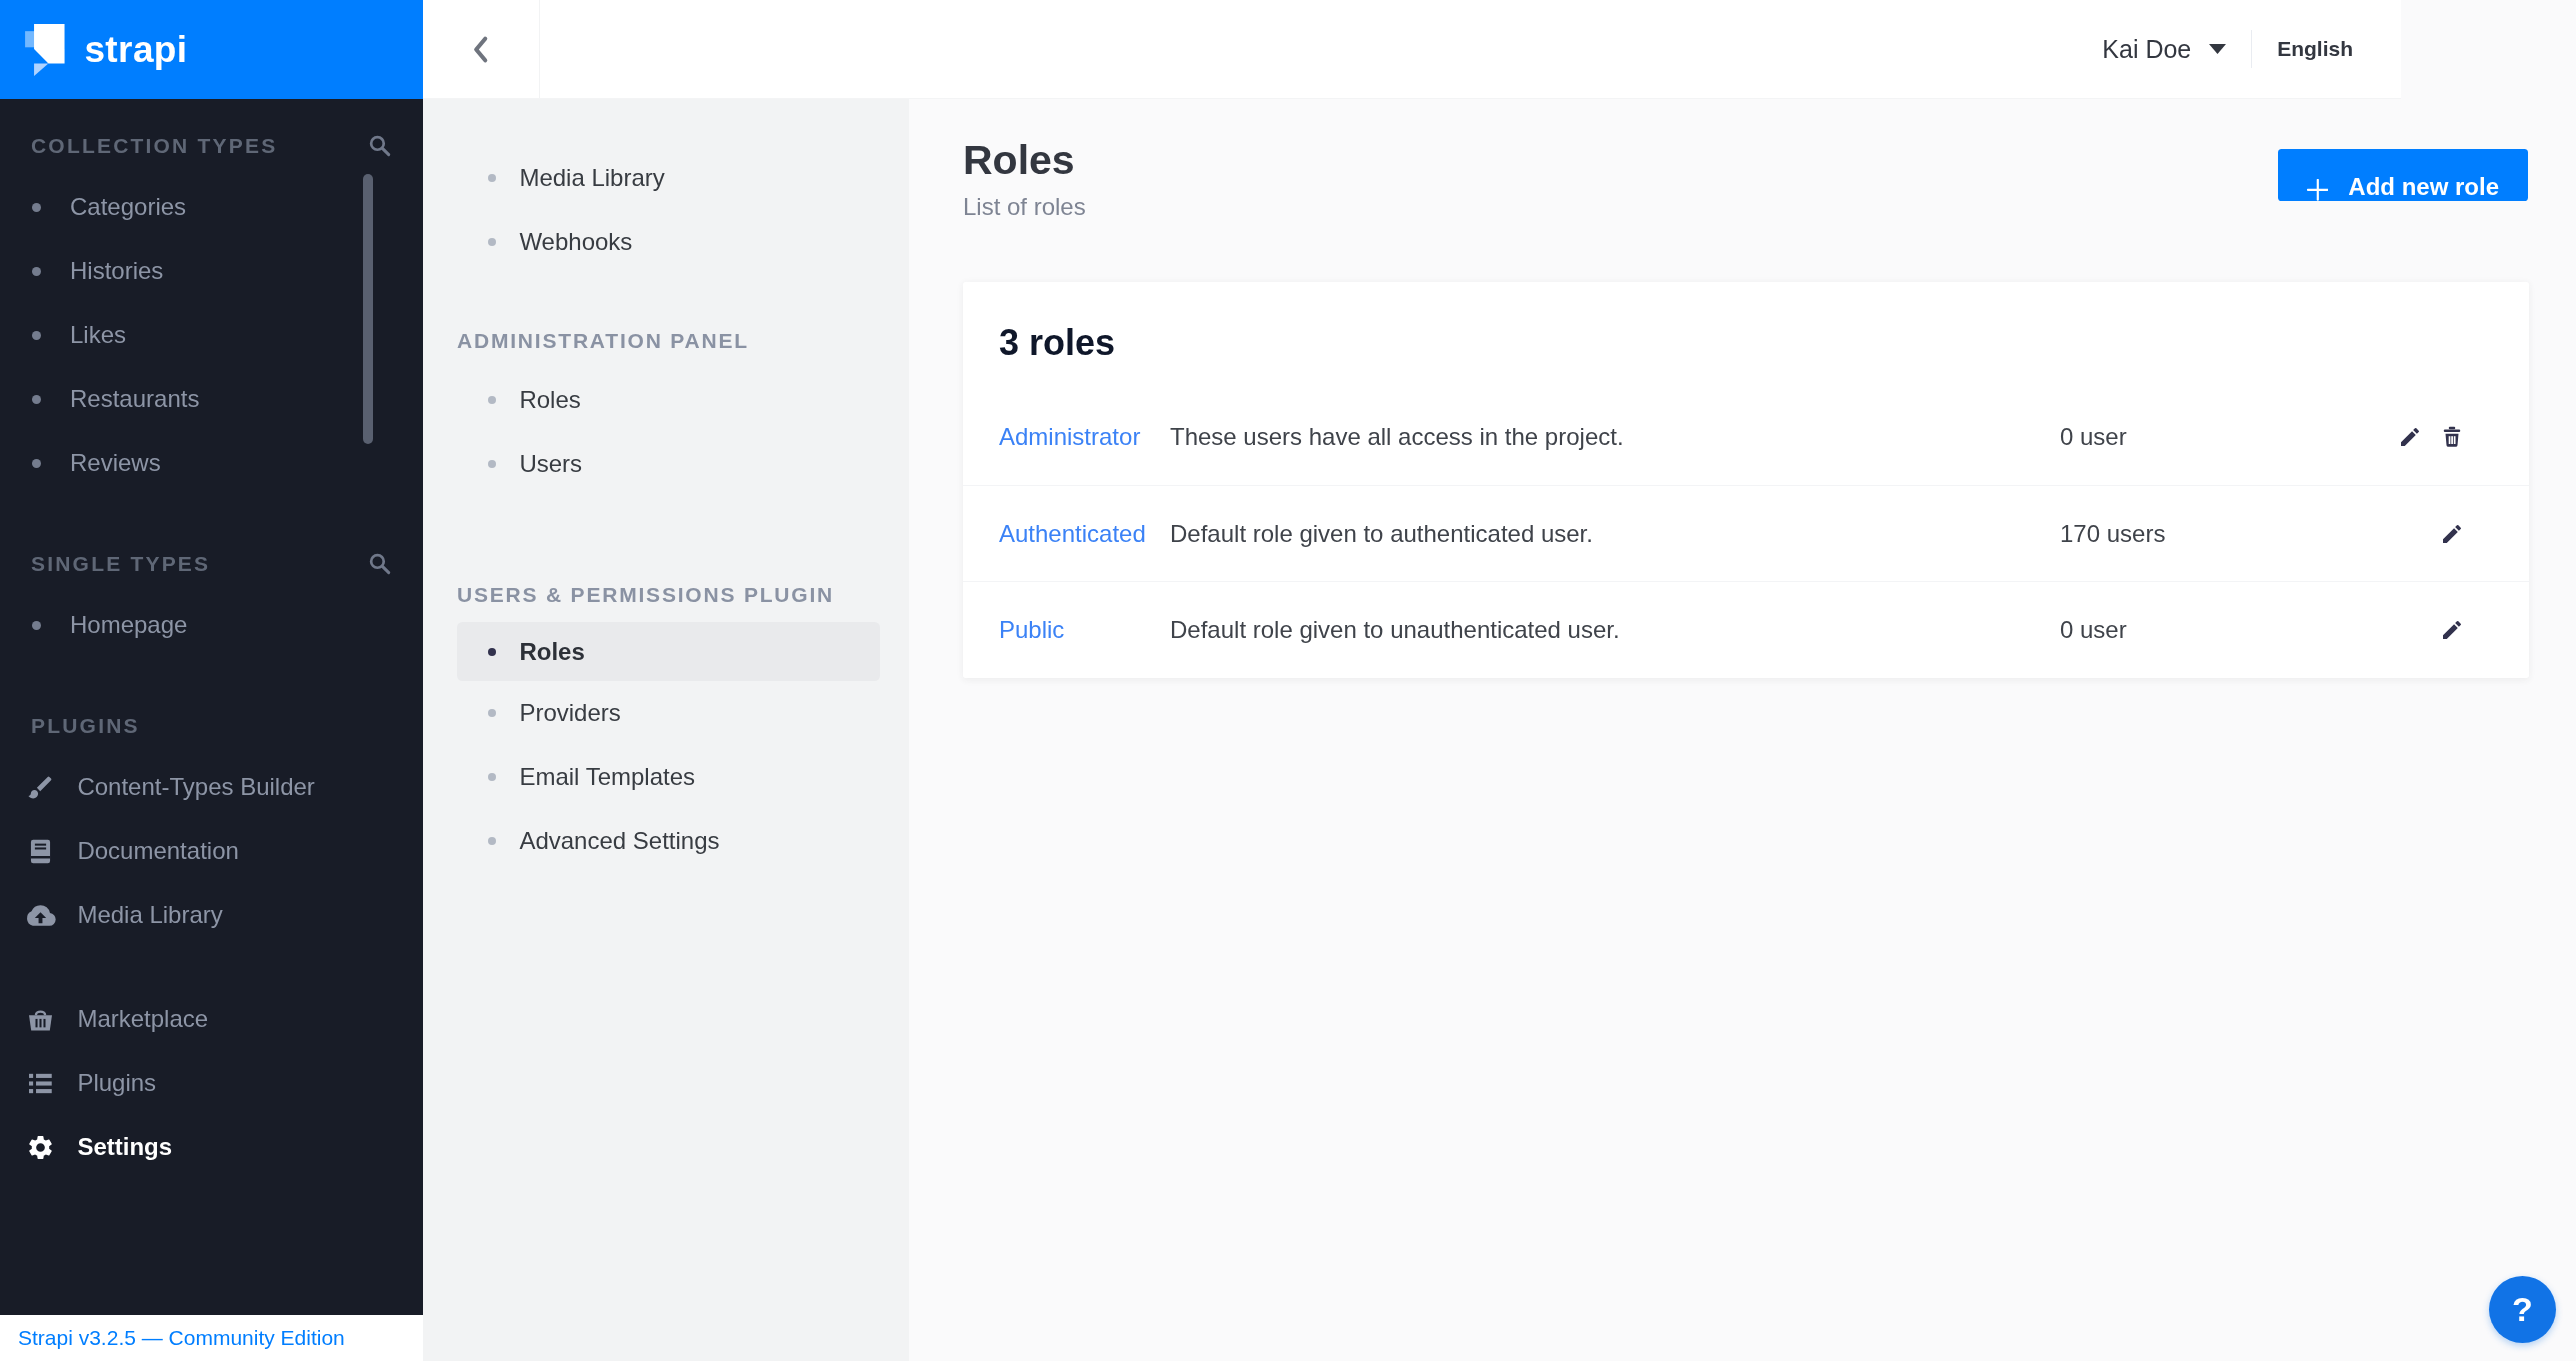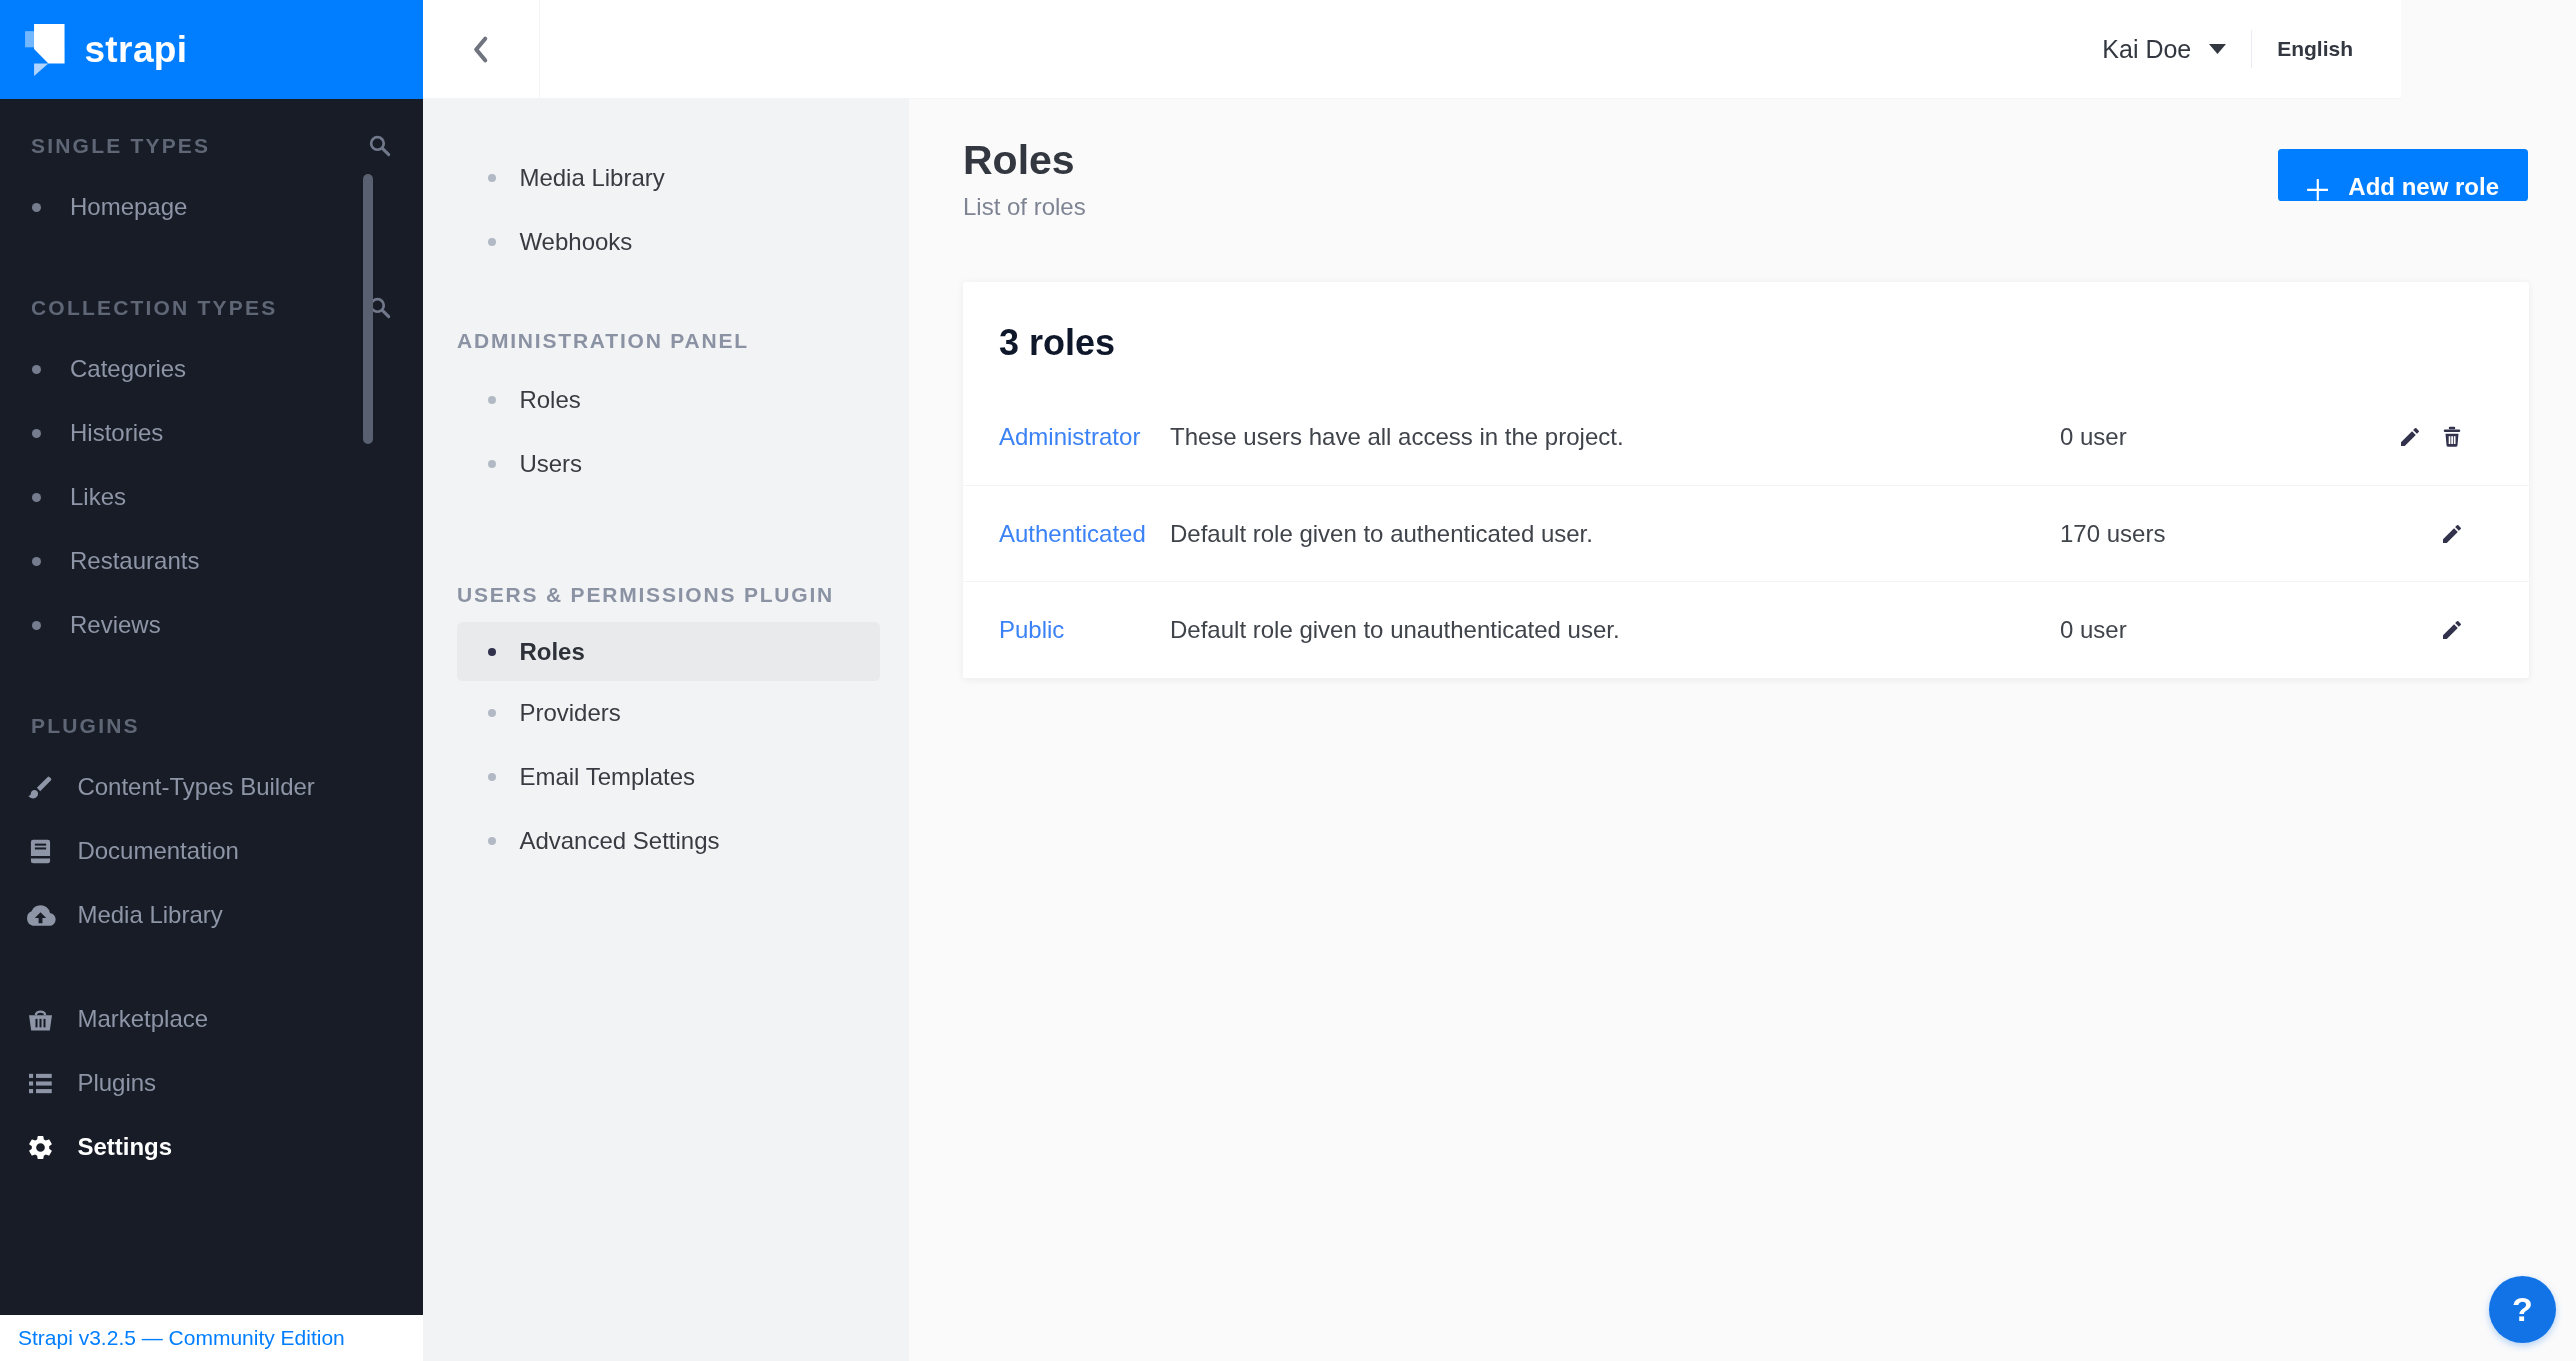--- a/index.html
+++ b/index.html
@@ -88,63 +88,63 @@
           <path d="M10 44 H26 L10 58 Z" fill="#cfe2ff" opacity="0.85"></path>
         </svg>
       </span>
       <span class="brand-name">strapi</span>
     </div>
 
     <div class="lm-scroll">
 
       <div class="lm-section">
         <div class="lm-section-header">
+          <span>COLLECTION TYPES</span>
+          <span style="color:#70788a;">
+            <svg width="23.4" height="23.4" viewBox="0 0 26 26" fill="none" stroke="currentColor">
+              <circle cx="10.5" cy="10.5" r="7" stroke-width="3"></circle>
+                <line x1="16" y1="16" x2="23" y2="23" stroke-width="3.4" stroke-linecap="round"></line>
+            </svg>
+          </span>
+        </div>
+        <div class="lm-item">
+          <span class="lm-bullet"></span>
+          <span>Categories</span>
+        </div>
+        <div class="lm-item">
+          <span class="lm-bullet"></span>
+          <span>Histories</span>
+        </div>
+        <div class="lm-item">
+          <span class="lm-bullet"></span>
+          <span>Likes</span>
+        </div>
+        <div class="lm-item">
+          <span class="lm-bullet"></span>
+          <span>Restaurants</span>
+        </div>
+        <div class="lm-item">
+          <span class="lm-bullet"></span>
+          <span>Reviews</span>
+        </div>
+      </div>
+
+      <div class="lm-section">
+        <div class="lm-section-header">
           <span>SINGLE TYPES</span>
           <span style="color:#70788a;">
             <svg width="23.4" height="23.4" viewBox="0 0 26 26" fill="none" stroke="currentColor">
               <circle cx="10.5" cy="10.5" r="7" stroke-width="3"></circle>
                 <line x1="16" y1="16" x2="23" y2="23" stroke-width="3.4" stroke-linecap="round"></line>
             </svg>
           </span>
         </div>
         <div class="lm-item">
           <span class="lm-bullet"></span>
           <span>Homepage</span>
-        </div>
-      </div>
-
-      <div class="lm-section">
-        <div class="lm-section-header">
-          <span>COLLECTION TYPES</span>
-          <span style="color:#70788a;">
-            <svg width="23.4" height="23.4" viewBox="0 0 26 26" fill="none" stroke="currentColor">
-              <circle cx="10.5" cy="10.5" r="7" stroke-width="3"></circle>
-                <line x1="16" y1="16" x2="23" y2="23" stroke-width="3.4" stroke-linecap="round"></line>
-            </svg>
-          </span>
-        </div>
-        <div class="lm-item">
-          <span class="lm-bullet"></span>
-          <span>Categories</span>
-        </div>
-        <div class="lm-item">
-          <span class="lm-bullet"></span>
-          <span>Histories</span>
-        </div>
-        <div class="lm-item">
-          <span class="lm-bullet"></span>
-          <span>Likes</span>
-        </div>
-        <div class="lm-item">
-          <span class="lm-bullet"></span>
-          <span>Restaurants</span>
-        </div>
-        <div class="lm-item">
-          <span class="lm-bullet"></span>
-          <span>Reviews</span>
         </div>
       </div>
 
       <div class="lm-section">
         <div class="lm-section-header">
           <span>PLUGINS</span>
         </div>
         <div class="lm-item">
           <span class="lm-ico">
             <svg width="29" height="29" viewBox="0 0 24 24" fill="currentColor">

